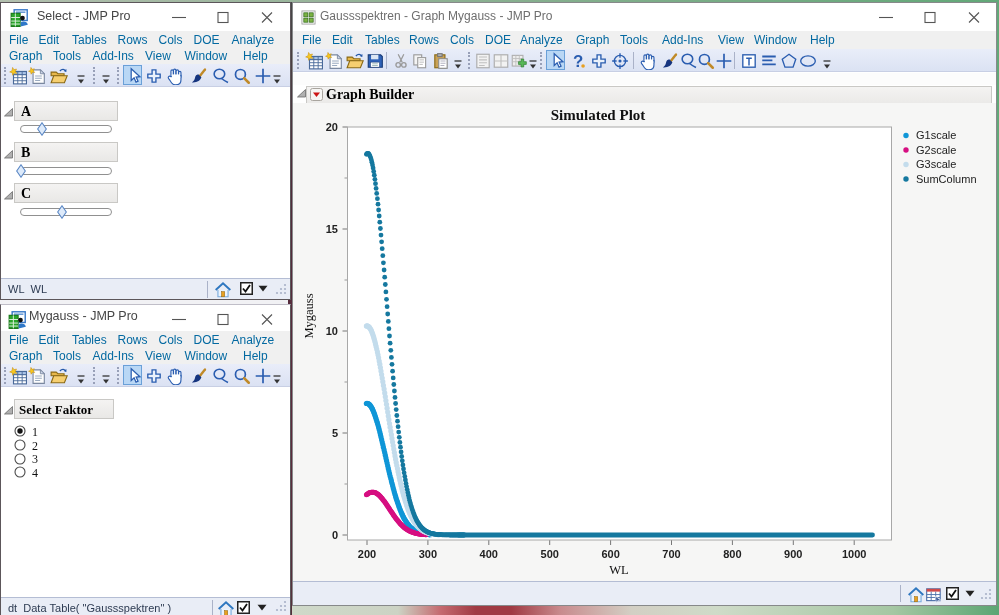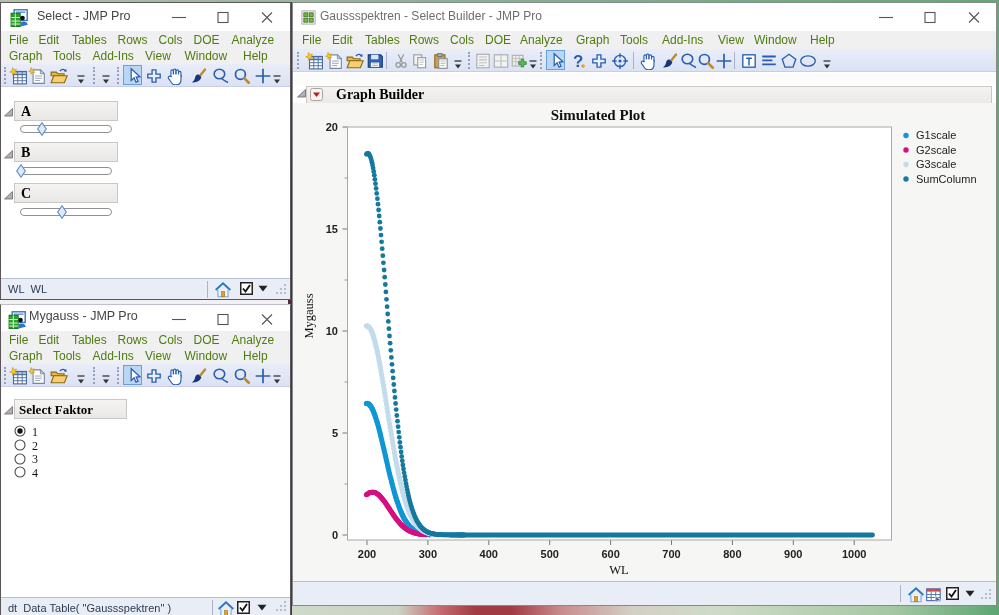--- a/index.html
+++ b/index.html
@@ -1,21 +1,21 @@
 <!DOCTYPE html>
 <html><head><meta charset="utf-8"><style>
 * { margin:0; padding:0; box-sizing:border-box; }
 html,body { width:999px; height:615px; overflow:hidden; }
 body { position:relative; font-family:"Liberation Sans",sans-serif;
   background:linear-gradient(90deg,#b2bfae,#8cb092 45%,#62a878); }
 .win { position:absolute; background:#fff; border:1px solid #5c565a; }
 .tbar { position:absolute; left:0; right:0; top:0; height:28px; background:#fff; }
 .ttxt { position:absolute; top:6px; font-size:12px; color:#454545; white-space:nowrap; }
 .menu { position:absolute; left:0; right:0; background:#f0f0f0; }
-.mi { position:absolute; font-size:12px; color:#4d7c0f; white-space:nowrap; }
+.mi { position:absolute; font-size:12px; color:#0369a1; white-space:nowrap; }
 .tool { position:absolute; left:0; right:0; height:23px;
   background:linear-gradient(#e9edf9,#dbe2f3); border-bottom:1px solid #c8cfe4; }
 .ic { position:absolute; }
 .grip { position:absolute; width:2px; border-left:2px dotted #98a0b8; }
 .tsep { position:absolute; width:1px; background:#aab2c8; }
 .selbox { position:absolute; background:#b9d7f5; border:1px solid #6aa0d8; }
 .status { position:absolute; left:0; right:0; background:#e9edf6; border-top:1px solid #b4bdd4; }
 .stxt { position:absolute; font-size:11px; color:#2d3b52; white-space:nowrap; }
 .hdrbox { position:absolute; background:linear-gradient(#f4f3f2,#e9e8e6); border:1px solid #c9c8c5;
   font-family:"Liberation Serif",serif; font-weight:bold; font-size:14px; color:#000; }
@@ -33,21 +33,21 @@
 
 <div class="win" style="left:292px;top:2px;width:705px;height:604px;border-color:#87898a">
   <div class="tbar"></div>
   <svg class="ic " style="left:8px;top:7px" width="15" height="15" viewBox="0 0 16 16">
       <rect x="1" y="1" width="14" height="14" fill="#fff" stroke="#9a9a9a" stroke-width=".9"></rect>
       <rect x="3" y="3" width="4.3" height="4.3" fill="#7cb342" stroke="#33691e" stroke-width=".8"></rect>
       <rect x="8.7" y="3" width="4.3" height="4.3" fill="#7cb342" stroke="#33691e" stroke-width=".8"></rect>
       <rect x="3" y="8.7" width="4.3" height="4.3" fill="#7cb342" stroke="#33691e" stroke-width=".8"></rect>
       <rect x="8.7" y="8.7" width="4.3" height="4.3" fill="#7cb342" stroke="#33691e" stroke-width=".8"></rect>
     </svg>
-  <span class="ttxt" style="left:27px;color:#6e6e6e">Gaussspektren - Select Builder - JMP Pro</span>
+  <span class="ttxt" style="left:27px;color:#6e6e6e">Gaussspektren - Graph Mygauss - JMP Pro</span>
   <svg class="ic" style="left:583.5px;top:9px" width="18" height="11" viewBox="0 0 18 11">
       <path d="M2 5.5 H16" stroke="#555" stroke-width="1.1"></path>
     </svg>
     <svg class="ic" style="left:627.5px;top:8px" width="18" height="13" viewBox="0 0 18 13">
       <rect x="4" y="1.5" width="10" height="10" fill="none" stroke="#555" stroke-width="1.1"></rect>
     </svg>
     <svg class="ic" style="left:671.5px;top:8px" width="18" height="13" viewBox="0 0 18 13">
       <path d="M4 1.5 L14 11.5 M14 1.5 L4 11.5" stroke="#555" stroke-width="1.1"></path>
     </svg>
   <div class="menu" style="top:28px;height:18px">
@@ -189,21 +189,21 @@
       </svg>
       <svg class="ic" style="left:530px;top:11px" width="8" height="10" viewBox="0 0 8 10">
         <path d="M0.5 1 H7.5" stroke="#333" stroke-width="1.3"></path>
         <path d="M1 4.5 H7 L4 8.5z" fill="#333"></path>
       </svg>
     </div>
   <div style="position:absolute;left:0;top:70px;height:12px;right:0;background:#fcfcfc"></div>
   <svg class="ic" style="left:4px;top:86px" width="9" height="9" viewBox="0 0 9 9">
       <path d="M0.5 8 L8.5 8 8.5 0.5z" fill="#b0b0b0" stroke="#6a6a6a" stroke-width=".8"></path>
     </svg>
-  <div class="hdrbox" style="left:13px;top:82.5px;right:4px;height:21px;padding-left:29px;line-height:16px">Graph&nbsp;Builder</div>
+  <div class="hdrbox" style="left:13px;top:82.5px;right:4px;height:21px;padding-left:19px;line-height:16px">Graph&nbsp;Builder</div>
   <svg class="ic" style="left:16.5px;top:85px" width="13" height="13" viewBox="0 0 13 13">
     <rect x="0.5" y="0.5" width="12" height="12" rx="2" fill="#f6f5f3" stroke="#a8a49e"></rect>
     <path d="M3 4.5 H10 L6.5 9z" fill="#cc1414"></path>
     </svg>
   <div style="position:absolute;left:0;top:100px;right:0;height:478px;background:#f6f6f5"></div>
   <svg width="703" height="478" style="position:absolute;left:0;top:100px">
 <rect x="54.5" y="24" width="544" height="413" fill="#fff" stroke="none"></rect>
 <text x="305" y="16.5" text-anchor="middle" style="font:bold 15px 'Liberation Serif',serif" fill="#111">Simulated Plot</text>
 <line x1="49.5" y1="432.0" x2="54.5" y2="432.0" stroke="#777"></line>
       <text x="45" y="436.0" text-anchor="end" class="tl">0</text>
@@ -1026,21 +1026,21 @@
       </svg>
       <svg class="ic" style="left:272px;top:11px" width="8" height="10" viewBox="0 0 8 10">
         <path d="M0.5 1 H7.5" stroke="#333" stroke-width="1.3"></path>
         <path d="M1 4.5 H7 L4 8.5z" fill="#333"></path>
       </svg>
     </div>
 
   <svg class="ic" style="left:3px;top:101px" width="9" height="9" viewBox="0 0 9 9">
       <path d="M0.5 8 L8.5 8 8.5 0.5z" fill="#b0b0b0" stroke="#6a6a6a" stroke-width=".8"></path>
     </svg>
-  <div class="hdrbox" style="left:13px;top:94px;width:113px;height:20px;padding-left:4px;line-height:19px;font-size:13px">Select&nbsp;Faktor</div>
+  <div class="hdrbox" style="left:13px;top:94px;width:100px;height:20px;padding-left:4px;line-height:19px;font-size:13px">Select&nbsp;Faktor</div>
   <svg class="ic" style="left:12px;top:119px" width="14" height="14" viewBox="0 0 14 14">
       <circle cx="7" cy="7" r="5" fill="#fff" stroke="#4a4a4a" stroke-width="1.1"></circle>
       <circle cx="7" cy="7" r="2.7" fill="#111"></circle>
     </svg>
   <span class="stxt" style="left:31px;top:119.5px;color:#111;font-family:'Liberation Serif',serif;font-size:12px">1</span>
   <svg class="ic" style="left:12px;top:133px" width="14" height="14" viewBox="0 0 14 14">
       <circle cx="7" cy="7" r="5" fill="#fff" stroke="#4a4a4a" stroke-width="1.1"></circle>
     </svg>
   <span class="stxt" style="left:31px;top:133.5px;color:#111;font-family:'Liberation Serif',serif;font-size:12px">2</span>
   <svg class="ic" style="left:12px;top:146.5px" width="14" height="14" viewBox="0 0 14 14">

